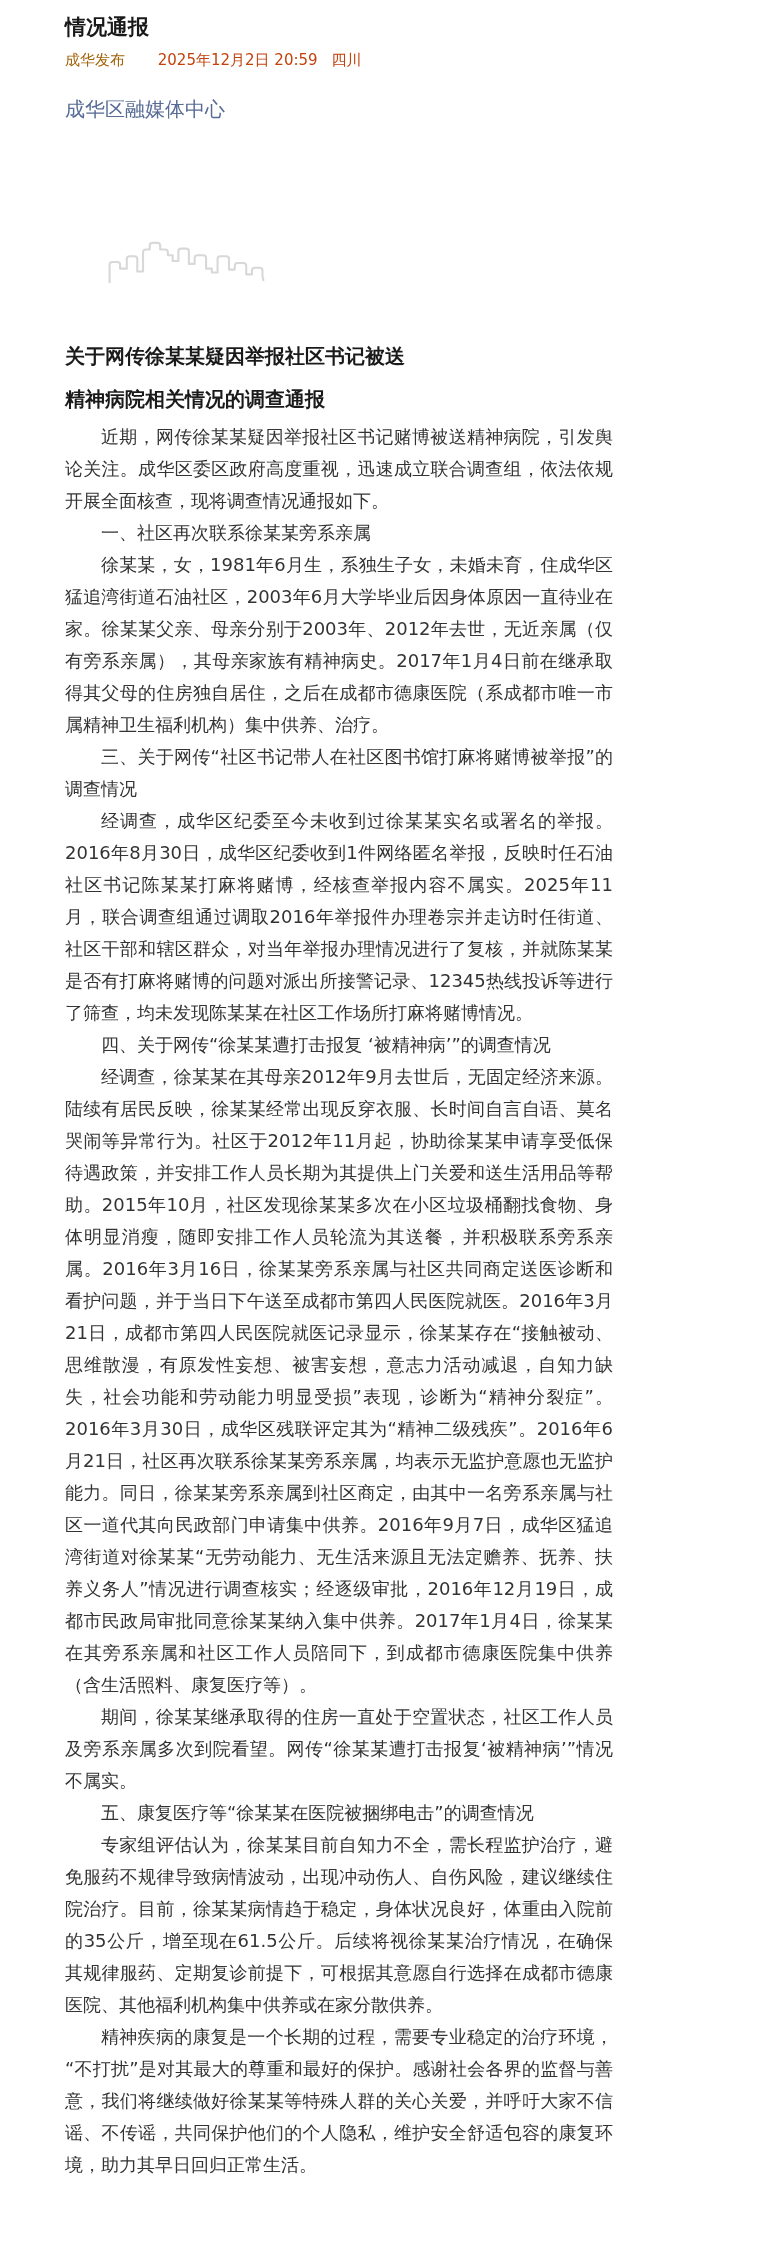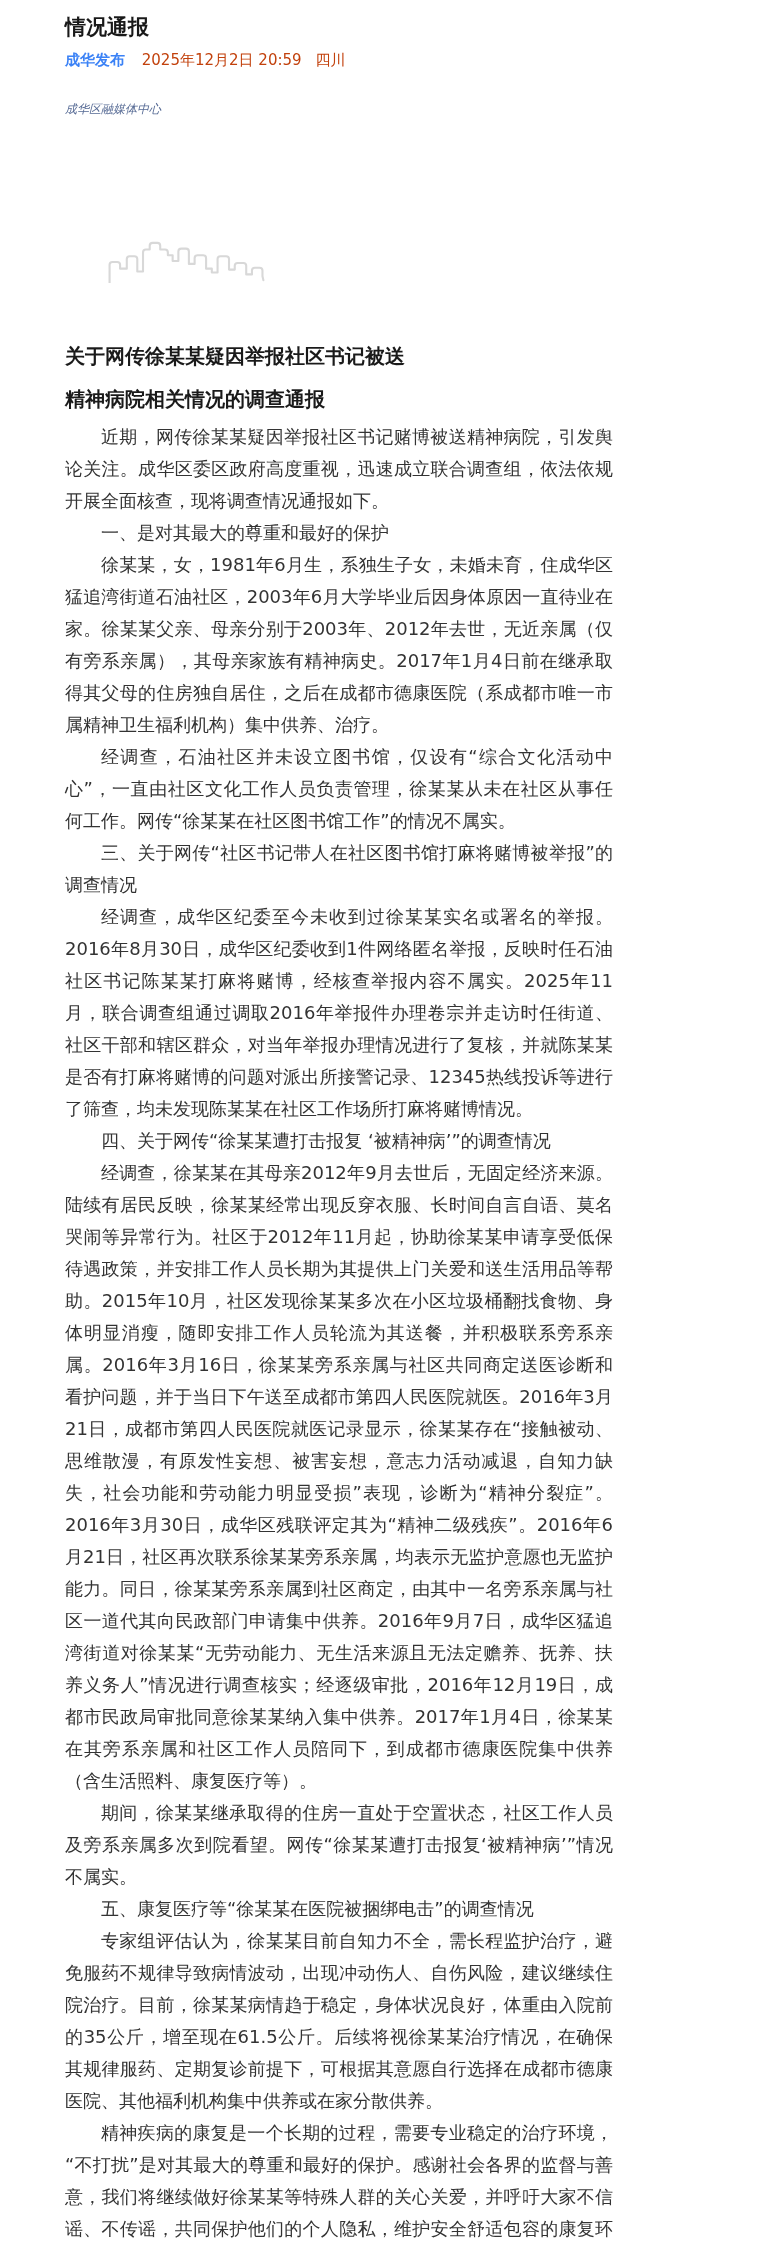--- a/index.html
+++ b/index.html
@@ -15,26 +15,26 @@
   .page-title{
     margin:0;
     font-size:21px;line-height:28px;
     font-weight:700;color:#191919;
   }
   .meta{
     margin-top:9px;
     font-size:15px;line-height:21px;
     white-space:nowrap;
   }
-  .account{color:#3b82f6;margin-right:12px;cursor:pointer;font-weight:bold;}
+  .account{color:#a16207;margin-right:28px;cursor:pointer;}
   .meta-gray{color:#c2410c;margin-right:9px;}
   .author{
     margin-top:27px;
-    font-size:12px;line-height:22px;
-    color:#576b95;cursor:pointer;font-style:italic;
+    font-size:20px;line-height:22px;
+    color:#576b95;cursor:pointer;
   }
   .hero{
     margin:120px 0 0 38px;
     width:167px;height:43px;
   }
   .hero svg{display:block;width:167px;height:43px;}
   .art-title{
     margin-top:52px;
     text-align:left;
     font-weight:700;
@@ -70,23 +70,22 @@
   </div>
 
   <div class="art-title">
     <div>关于网传徐某某疑因举报社区书记被送</div>
     <div>精神病院相关情况的调查通报</div>
   </div>
 
   <div class="body-text">
 
   <p class="para">近期，网传徐某某疑因举报社区书记赌博被送精神病院，引发舆论关注。成华区委区政府高度重视，迅速成立联合调查组，依法依规开展全面核查，现将调查情况通报如下。</p>
-      <p class="sec-h">一、是对其最大的尊重和最好的保护</p>
+      <p class="sec-h">一、社区再次联系徐某某旁系亲属</p>
       <p class="para">徐某某，女，1981年6月生，系独生子女，未婚未育，住成华区猛追湾街道石油社区，2003年6月大学毕业后因身体原因一直待业在家。徐某某父亲、母亲分别于2003年、2012年去世，无近亲属（仅有旁系亲属），其母亲家族有精神病史。2017年1月4日前在继承取得其父母的住房独自居住，之后在成都市德康医院（系成都市唯一市属精神卫生福利机构）集中供养、治疗。</p>
-      <p class="para">经调查，石油社区并未设立图书馆，仅设有“综合文化活动中心”，一直由社区文化工作人员负责管理，徐某某从未在社区从事任何工作。网传“徐某某在社区图书馆工作”的情况不属实。</p>
       <p class="sec-h">三、关于网传“社区书记带人在社区图书馆打麻将赌博被举报”的调查情况</p>
       <p class="para">经调查，成华区纪委至今未收到过徐某某实名或署名的举报。2016年8月30日，成华区纪委收到1件网络匿名举报，反映时任石油社区书记陈某某打麻将赌博，经核查举报内容不属实。2025年11月，联合调查组通过调取2016年举报件办理卷宗并走访时任街道、社区干部和辖区群众，对当年举报办理情况进行了复核，并就陈某某是否有打麻将赌博的问题对派出所接警记录、12345热线投诉等进行了筛查，均未发现陈某某在社区工作场所打麻将赌博情况。</p>
       <p class="sec-h">四、关于网传“徐某某遭打击报复 ‘被精神病’”的调查情况</p>
       <p class="para">经调查，徐某某在其母亲2012年9月去世后，无固定经济来源。陆续有居民反映，徐某某经常出现反穿衣服、长时间自言自语、莫名哭闹等异常行为。社区于2012年11月起，协助徐某某申请享受低保待遇政策，并安排工作人员长期为其提供上门关爱和送生活用品等帮助。2015年10月，社区发现徐某某多次在小区垃圾桶翻找食物、身体明显消瘦，随即安排工作人员轮流为其送餐，并积极联系旁系亲属。2016年3月16日，徐某某旁系亲属与社区共同商定送医诊断和看护问题，并于当日下午送至成都市第四人民医院就医。2016年3月21日，成都市第四人民医院就医记录显示，徐某某存在“接触被动、思维散漫，有原发性妄想、被害妄想，意志力活动减退，自知力缺失，社会功能和劳动能力明显受损”表现，诊断为“精神分裂症”。2016年3月30日，成华区残联评定其为“精神二级残疾”。2016年6月21日，社区再次联系徐某某旁系亲属，均表示无监护意愿也无监护能力。同日，徐某某旁系亲属到社区商定，由其中一名旁系亲属与社区一道代其向民政部门申请集中供养。2016年9月7日，成华区猛追湾街道对徐某某“无劳动能力、无生活来源且无法定赡养、抚养、扶养义务人”情况进行调查核实；经逐级审批，2016年12月19日，成都市民政局审批同意徐某某纳入集中供养。2017年1月4日，徐某某在其旁系亲属和社区工作人员陪同下，到成都市德康医院集中供养（含生活照料、康复医疗等）。</p>
       <p class="para">期间，徐某某继承取得的住房一直处于空置状态，社区工作人员及旁系亲属多次到院看望。网传“徐某某遭打击报复‘被精神病’”情况不属实。</p>
       <p class="sec-h">五、康复医疗等“徐某某在医院被捆绑电击”的调查情况</p>
       <p class="para">专家组评估认为，徐某某目前自知力不全，需长程监护治疗，避免服药不规律导致病情波动，出现冲动伤人、自伤风险，建议继续住院治疗。目前，徐某某病情趋于稳定，身体状况良好，体重由入院前的35公斤，增至现在61.5公斤。后续将视徐某某治疗情况，在确保其规律服药、定期复诊前提下，可根据其意愿自行选择在成都市德康医院、其他福利机构集中供养或在家分散供养。</p>
       <p class="para">精神疾病的康复是一个长期的过程，需要专业稳定的治疗环境，“不打扰”是对其最大的尊重和最好的保护。感谢社会各界的监督与善意，我们将继续做好徐某某等特殊人群的关心关爱，并呼吁大家不信谣、不传谣，共同保护他们的个人隐私，维护安全舒适包容的康复环境，助力其早日回归正常生活。</p>
     </div>
 

